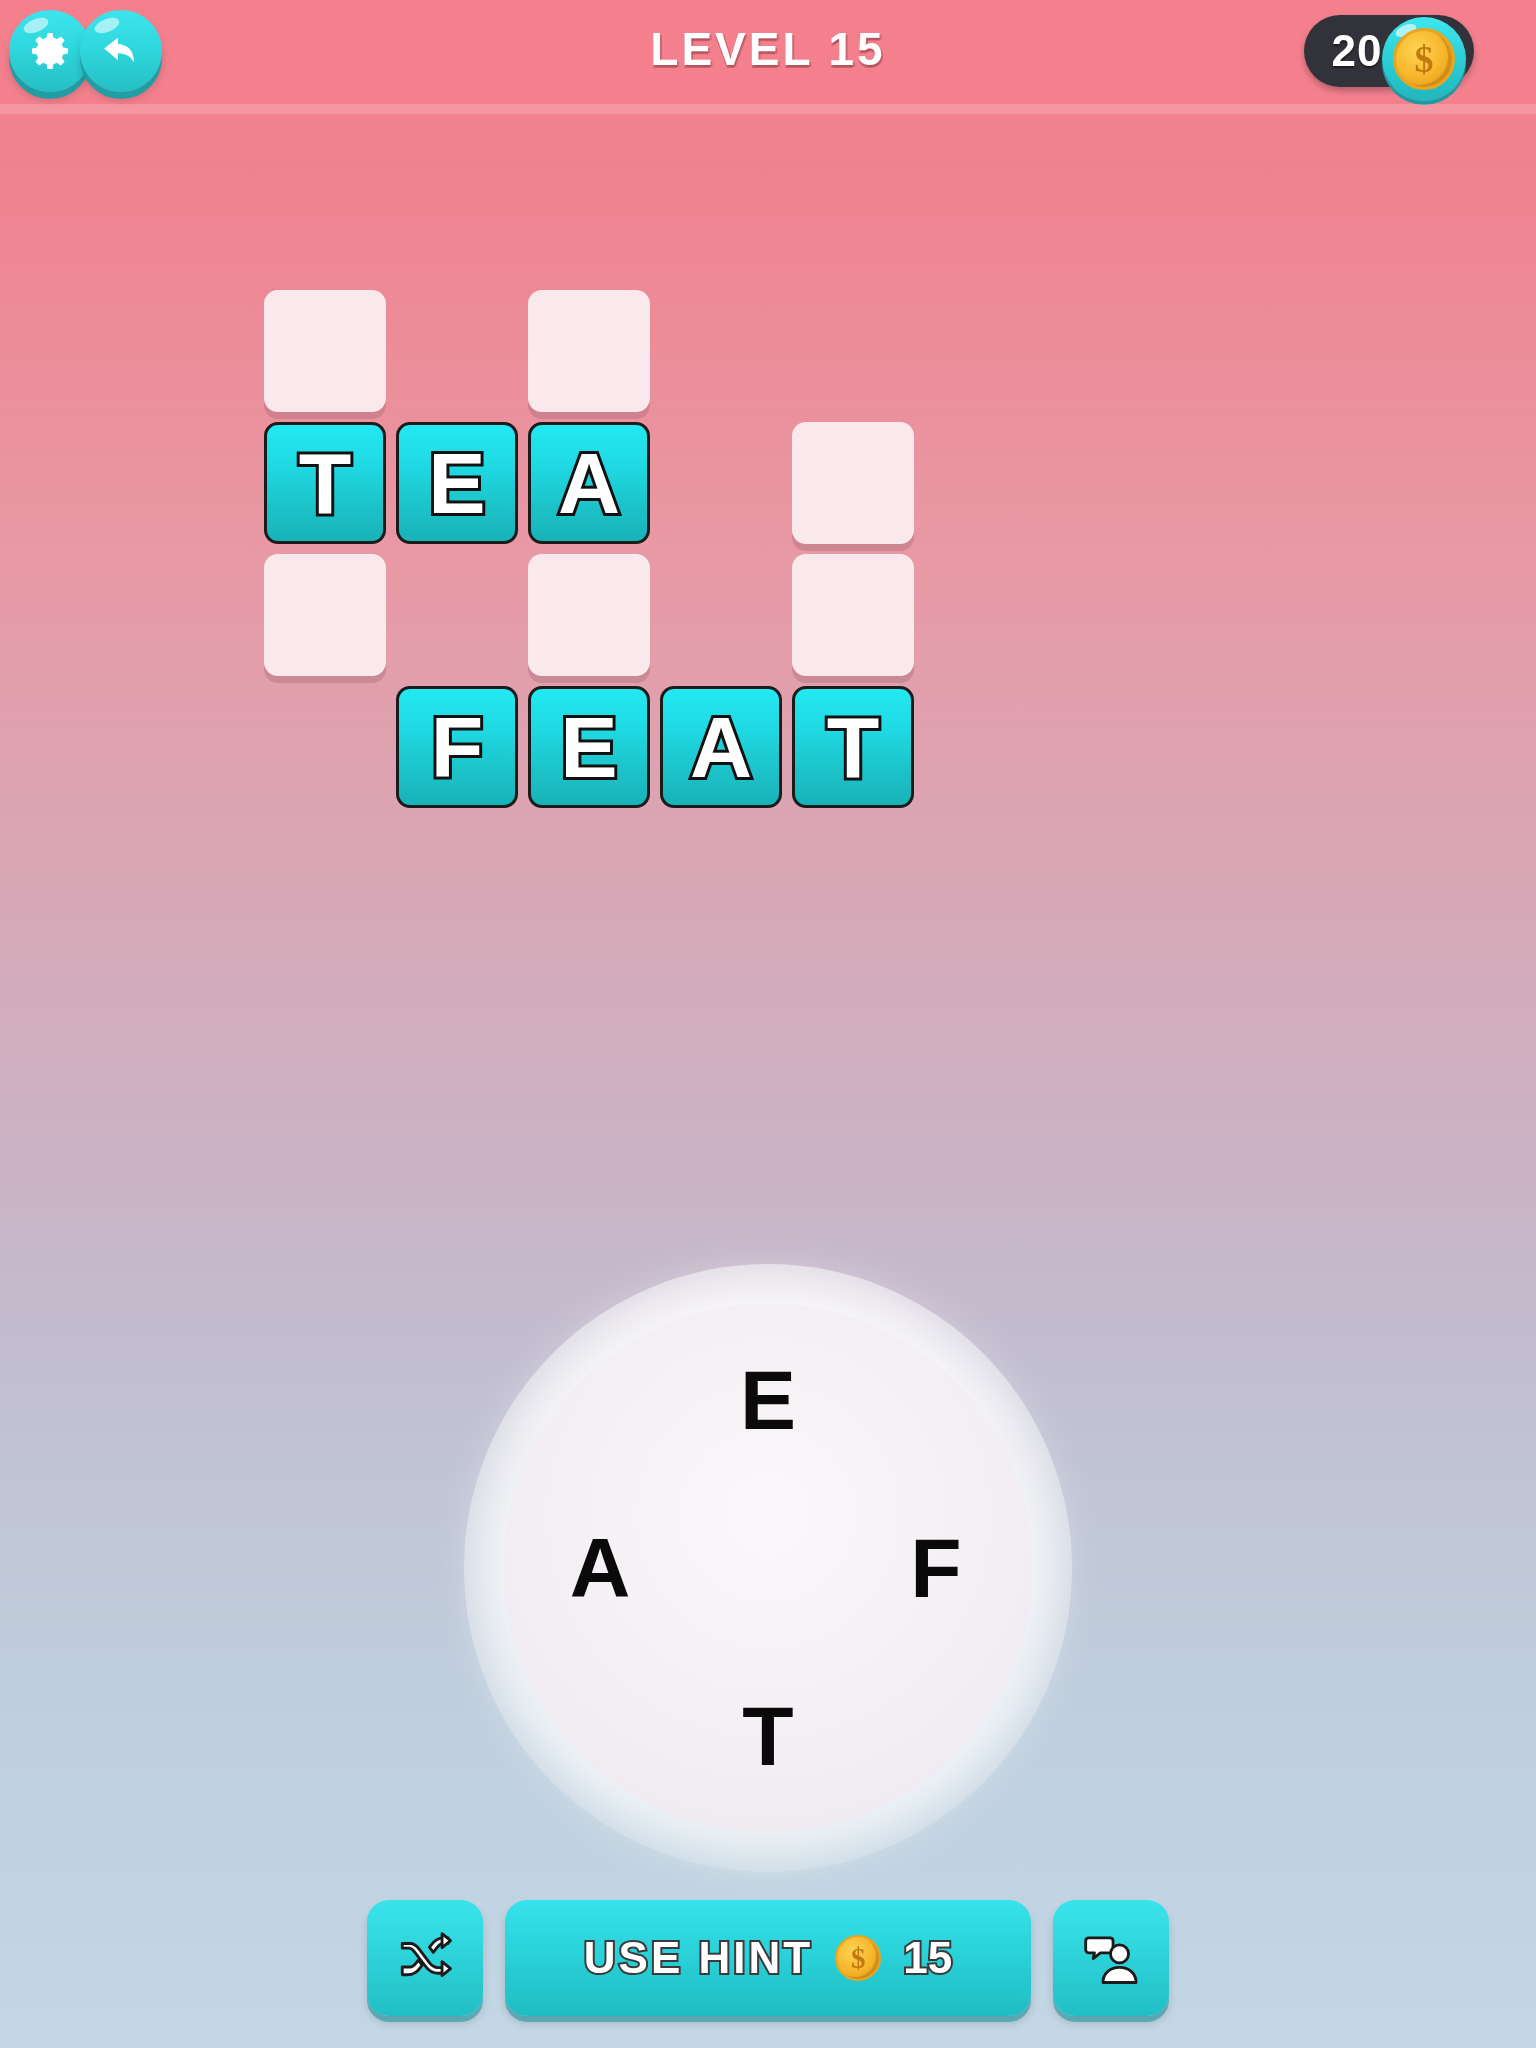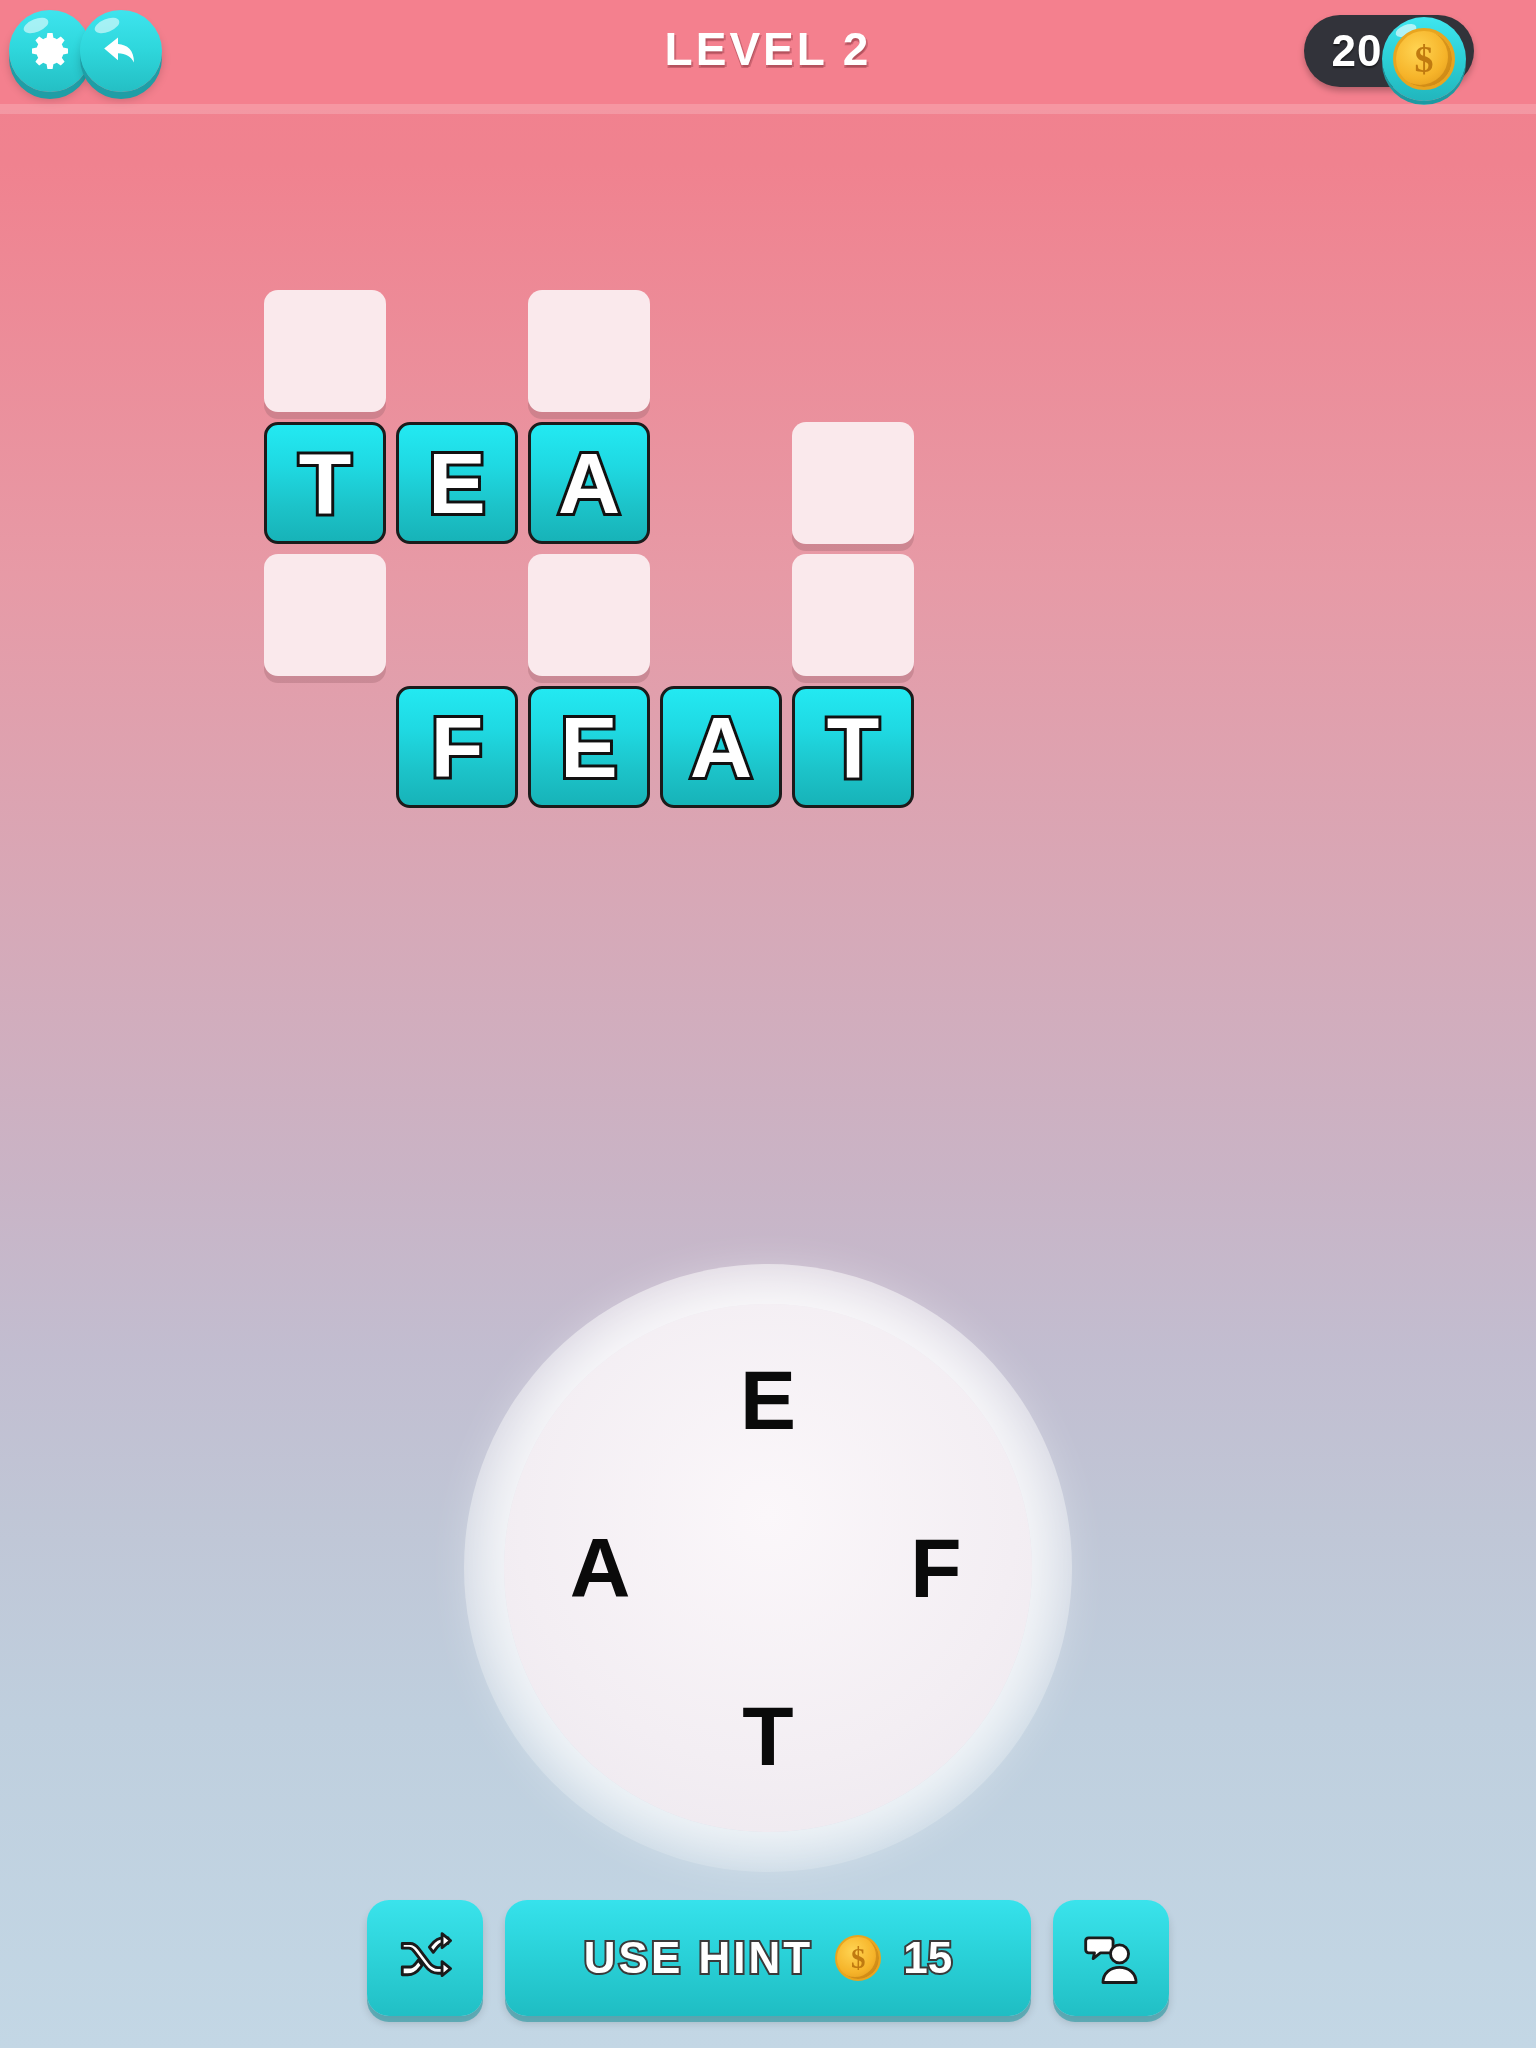--- a/index.html
+++ b/index.html
@@ -176,21 +176,21 @@
       <path fill="#ffffff" d="M21 13.3v-2.6l-2.4-.4a6.9 6.9 0 00-.7-1.7l1.4-2-1.9-1.9-2 1.4a6.9 6.9 0 00-1.7-.7L13.3 3h-2.6l-.4 2.4a6.9 6.9 0 00-1.7.7l-2-1.4-1.9 1.9 1.4 2a6.9 6.9 0 00-.7 1.7L3 10.7v2.6l2.4.4c.16.6.4 1.17.7 1.7l-1.4 2 1.9 1.9 2-1.4c.53.3 1.1.54 1.7.7l.4 2.4h2.6l.4-2.4c.6-.16 1.17-.4 1.7-.7l2 1.4 1.9-1.9-1.4-2c.3-.53.54-1.1.7-1.7l2.4-.4z"></path>
     </svg>
   </div>
 
   <div class="circle-btn" id="back-btn">
     <svg viewBox="0 0 24 24">
       <path fill="#ffffff" d="M10.5 5.2v3.3c4.6.35 8 3 8 9.3-1.5-3.1-4.1-4.6-8-4.7v3.5L3.6 10.8z"></path>
     </svg>
   </div>
 
-  <div class="level-title">LEVEL 2</div>
+  <div class="level-title">LEVEL 15</div>
 
   <div class="coin-pill">
     <span class="coin-count">204</span>
     <span class="coin-circle">
       <span class="gold-coin">$</span>
     </span>
   </div>
 </div>
 <div class="header-sheen"></div>
 

